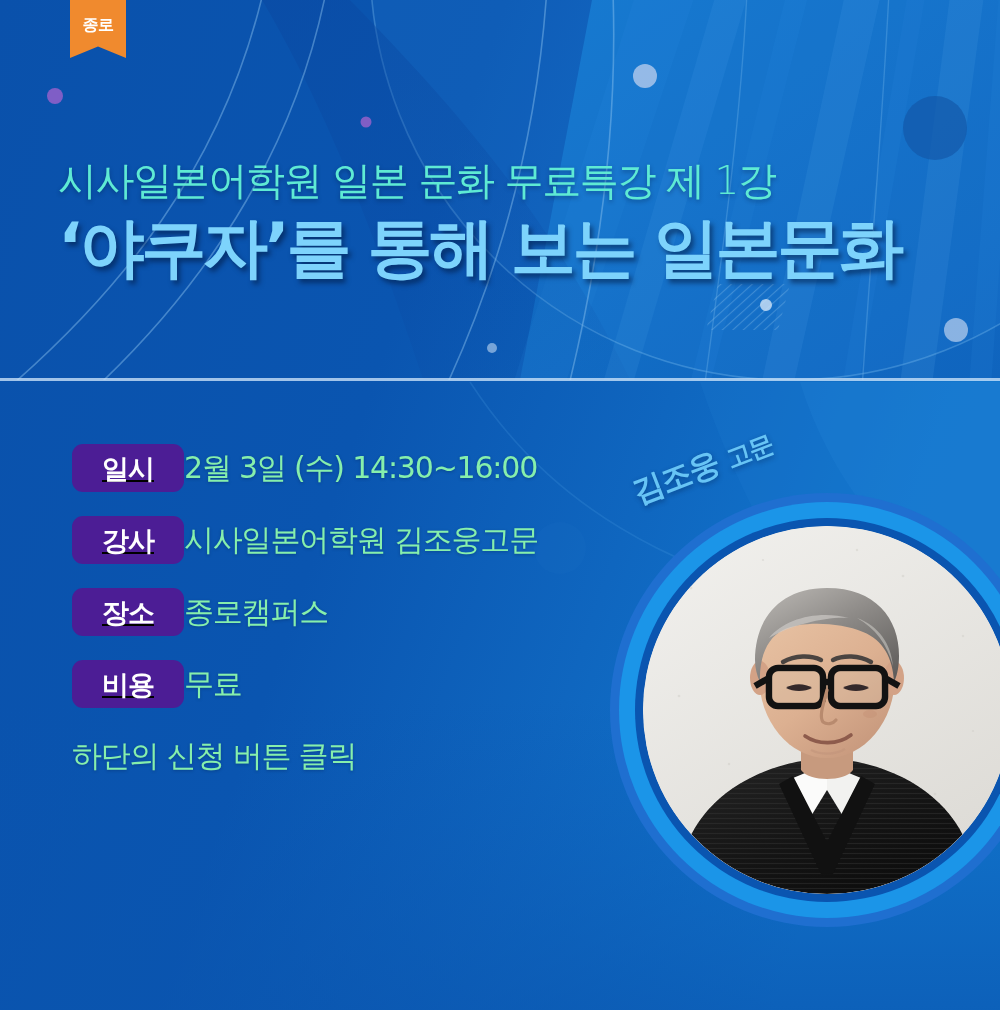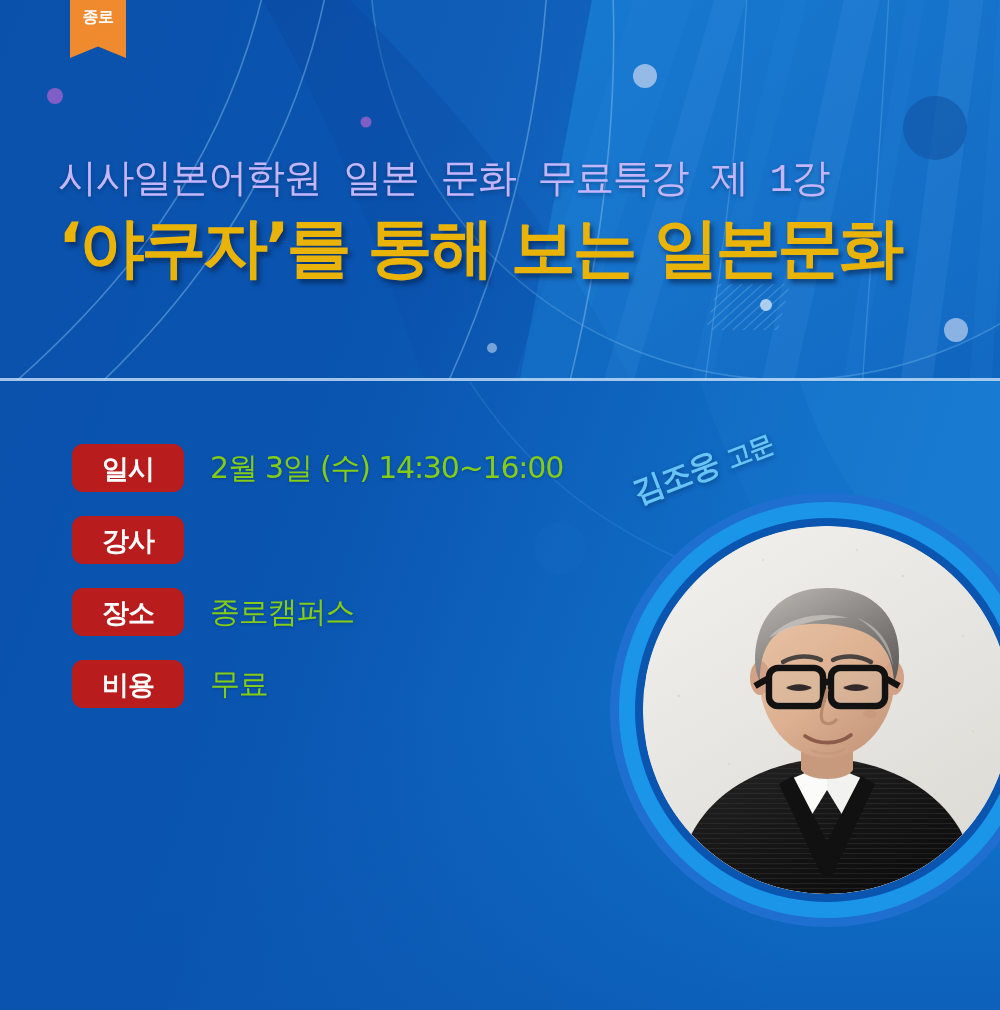--- a/index.html
+++ b/index.html
@@ -43,53 +43,52 @@
     position: absolute;
     left: 70px;
     top: 0;
     width: 56px;
     height: 58px;
     background: #f08a2e;
     clip-path: polygon(0 0, 100% 0, 100% 100%, 50% 80%, 0 100%);
     display: flex;
     align-items: flex-start;
     justify-content: center;
-    padding-top: 9px;
+    padding-top: 17px;
     box-sizing: border-box;
     z-index: 6;
   }
   .ribbon-label {
     color: #ffffff;
     font-size: 16px;
     font-weight: 700;
     letter-spacing: -0.5px;
     line-height: 1;
   }
 
   
   .header-block {
     position: absolute;
     left: 58px;
     top: 158px;
     z-index: 5;
     width: 900px;
   }
   .subtitle {
-    color: #c4b5fd;
+    color: #5eead4;
     font-size: 39px;
     font-weight: 300;
     letter-spacing: -1.4px;
     line-height: 1.2;
     white-space: nowrap;
     text-shadow: 0 2px 4px rgba(3, 30, 70, 0.40);
-    font-family: Liberation Mono, monospace;
   }
   .main-title {
     margin-top: 8px;
-    color: #eab308;
+    color: #7dd3fc;
     font-size: 65px;
     font-weight: 700;
     letter-spacing: -3.2px;
     line-height: 1.08;
     white-space: nowrap;
     text-shadow: 3px 4px 5px rgba(2, 22, 58, 0.55);
   }
 
   
   .divider {
@@ -112,38 +111,38 @@
   .info-row {
     display: flex;
     align-items: center;
     height: 48px;
     margin-bottom: 24px;
   }
   .info-row:last-child { margin-bottom: 0; }
   .info-chip {
     width: 112px;
     height: 48px;
-    background: #b91c1c;
+    background: #4c1d95;
     border-radius: 11px;
     display: flex;
     align-items: center;
     justify-content: center;
     flex: 0 0 auto;
     box-sizing: border-box;
+    text-decoration: underline;
   }
   .info-chip-label {
     color: #ffffff;
     font-size: 27px;
     font-weight: 700;
     letter-spacing: -1px;
     line-height: 1;
   }
   .info-value {
-    margin-left: 26px;
-    color: #84cc16;
+    color: #86efac;
     font-size: 30px;
     font-weight: 500;
     letter-spacing: -1.2px;
     line-height: 1;
     white-space: nowrap;
     text-shadow: 0 1px 3px rgba(3, 28, 68, 0.35);
   }
 
   
   .portrait-wrap {
@@ -328,37 +327,39 @@
       <div class="info-chip">
         <span class="info-chip-label">일시</span>
       </div>
       <div class="info-value">2월 3일 (수) 14:30~16:00</div>
     </div>
 
     <div class="info-row">
       <div class="info-chip">
         <span class="info-chip-label">강사</span>
       </div>
+      <div class="info-value">시사일본어학원 김조웅고문</div>
     </div>
 
     <div class="info-row">
       <div class="info-chip">
         <span class="info-chip-label">장소</span>
       </div>
       <div class="info-value">종로캠퍼스</div>
     </div>
 
     <div class="info-row">
       <div class="info-chip">
         <span class="info-chip-label">비용</span>
       </div>
       <div class="info-value">무료</div>
     </div>
 
     <div class="info-row">
+      <div class="info-value">하단의 신청 버튼 클릭</div>
     </div>
 
 
   </div>
 
   <div class="portrait-wrap">
     <div class="ring-outer"></div>
     <div class="ring-mid"></div>
     <div class="ring-inner">
       <div class="portrait-photo">

